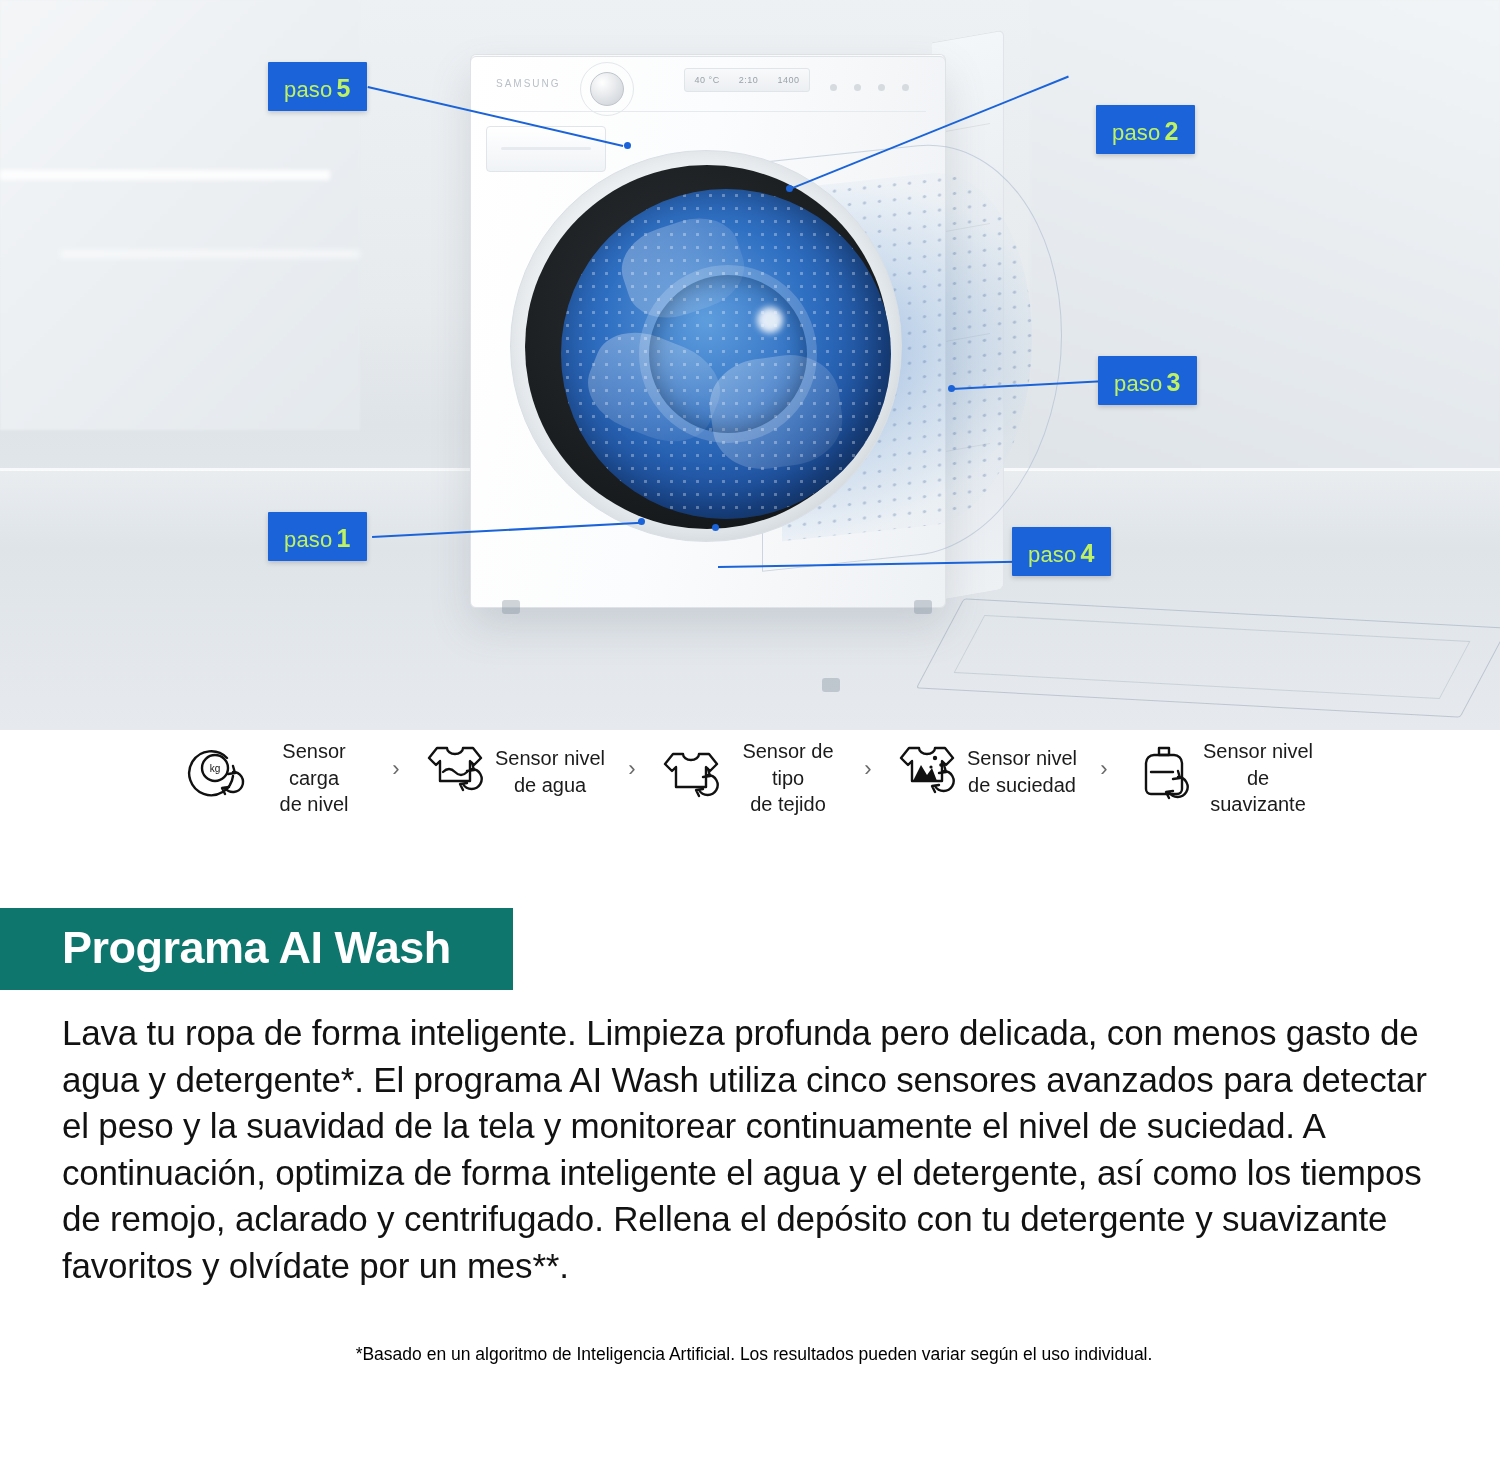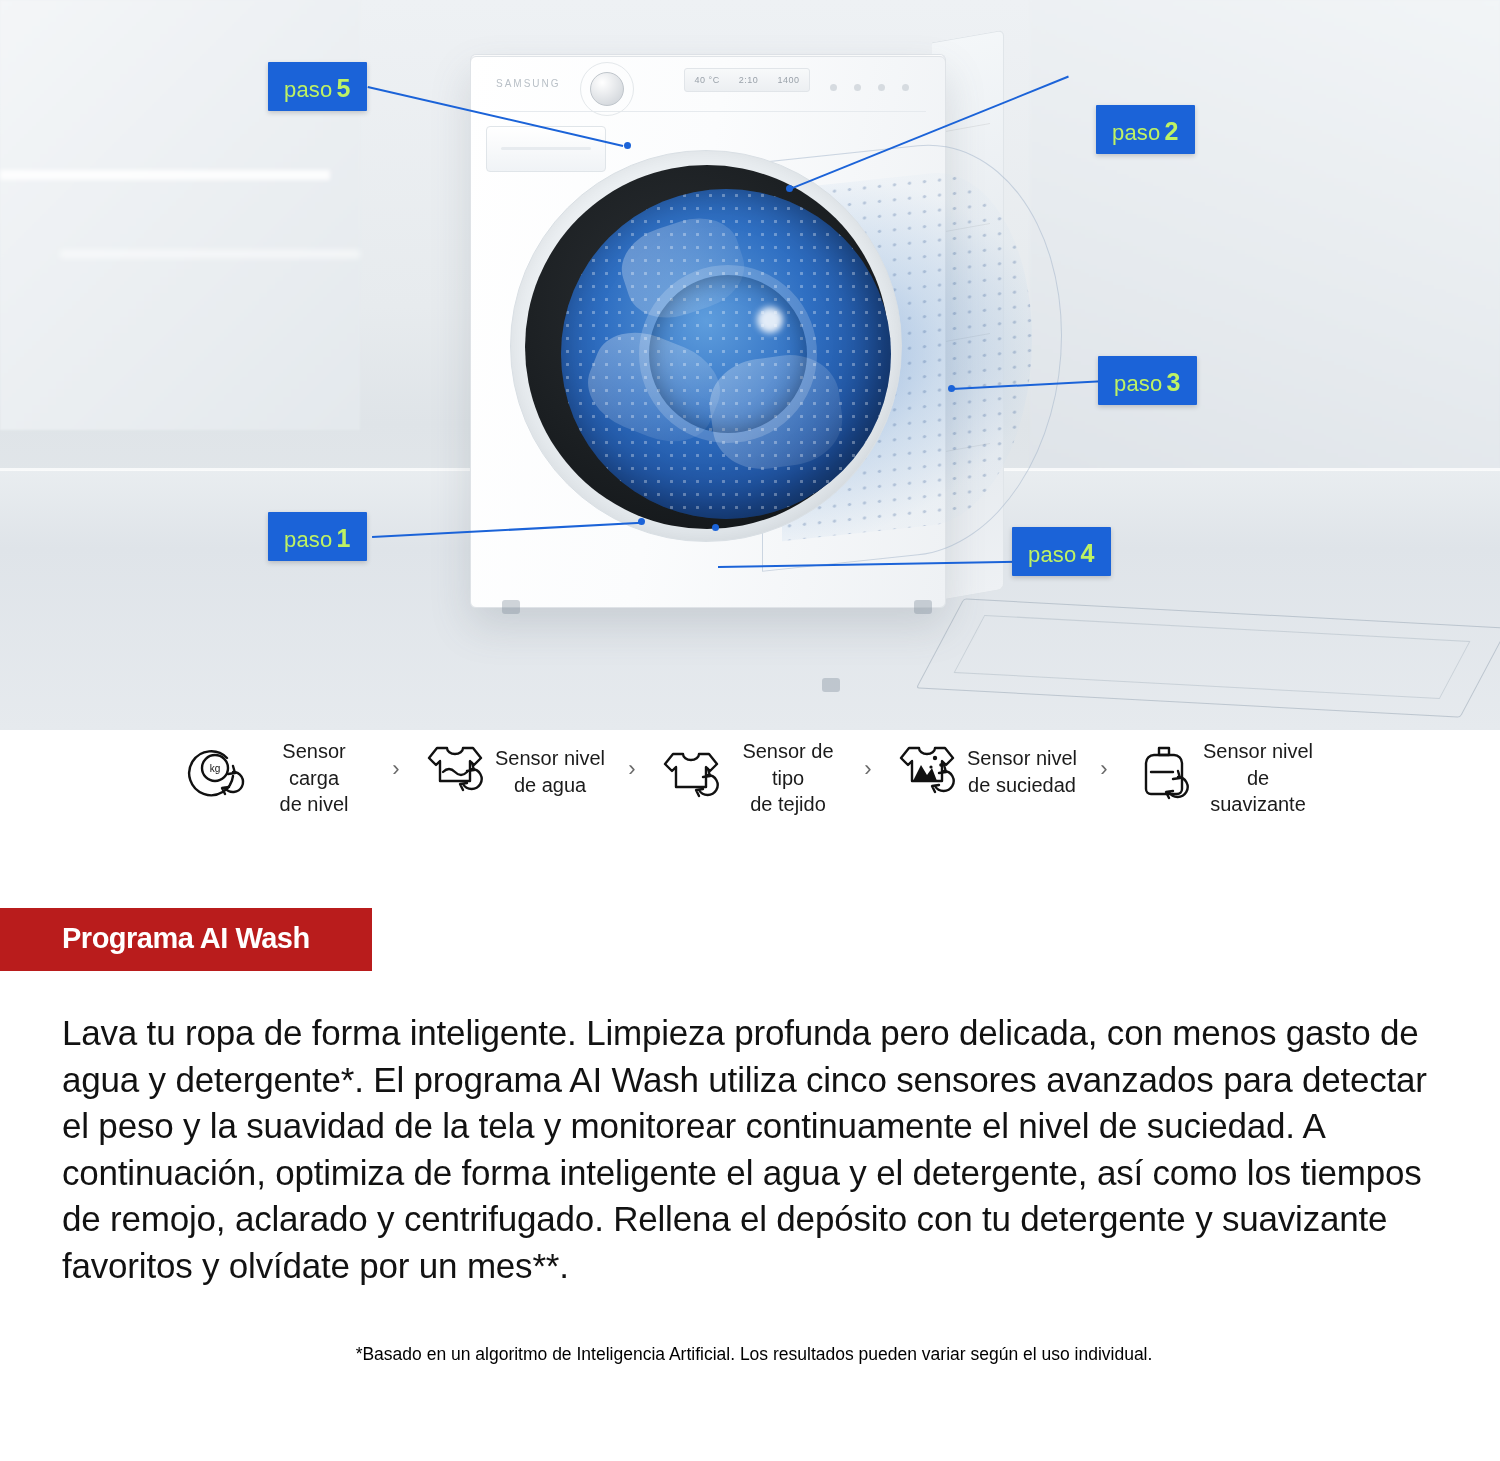--- a/index.html
+++ b/index.html
@@ -230,24 +230,24 @@
   }
   .chev {
     width: 46px; height: 74px;
     display:flex; align-items:center; justify-content:center;
     color:#6a6a6a; font-size: 22px;
   }
 
   
   .title-bar {
     position:absolute; left: 0; top: 908px;
-    background: #b91c1c;
+    background: #0f766e;
     color: #ffffff;
     padding: 14px 62px 16px 62px;
-    font-size: 29px;
+    font-size: 45px;
     font-weight: bold;
     letter-spacing: -0.5px;
   }
 
   
   .body-copy {
     position: absolute;
     left: 62px; top: 1010px;
     width: 1382px;
     font-size: 35px;

